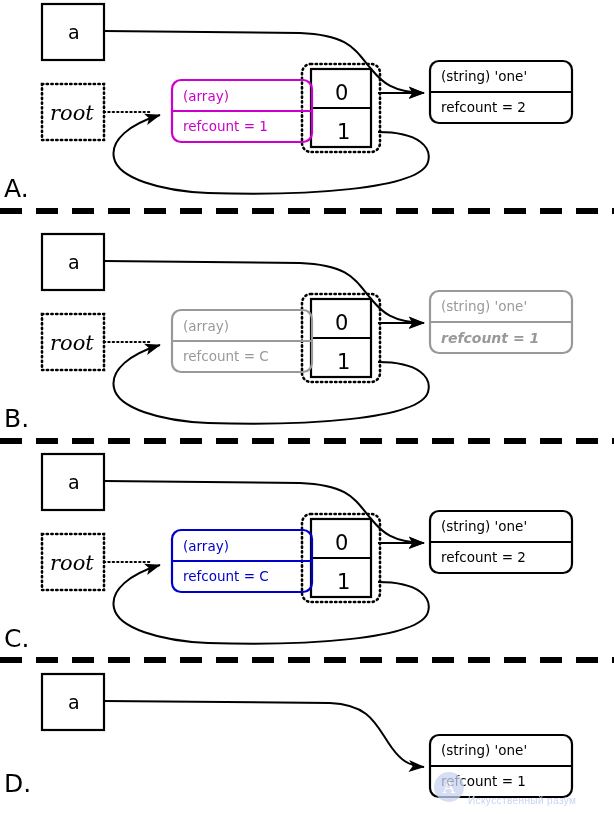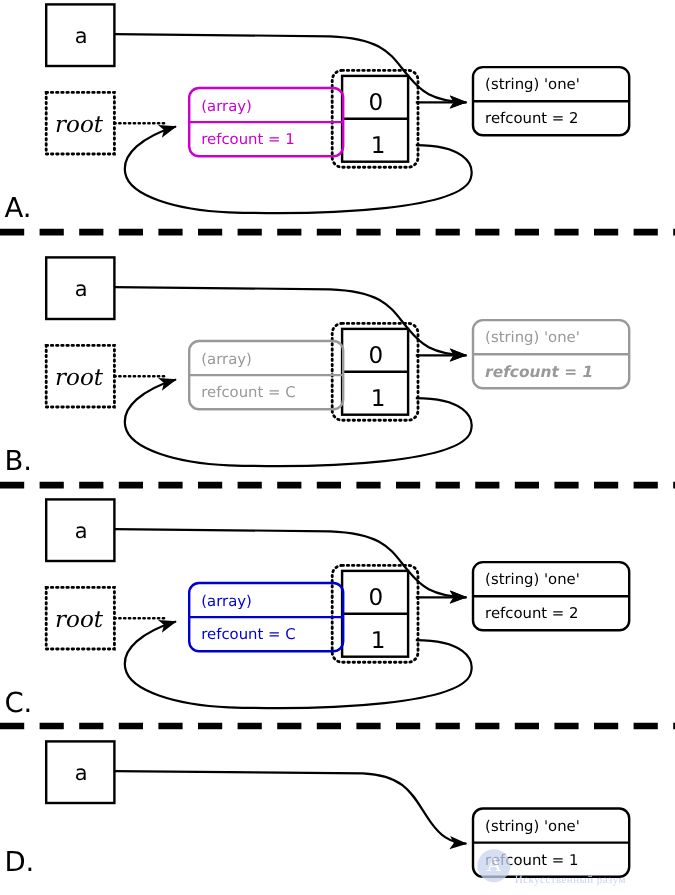--- a/index.html
+++ b/index.html
@@ -131,21 +131,21 @@
     top: 4px;
     font-family: "DejaVu Sans", sans-serif;
     font-size: 24px;
     color: #c9d4ef;
     letter-spacing: 0px;
   }
   #watermark .wm-sub {
     position: absolute;
     left: 34px;
     top: 31px;
-    font-family: Liberation Serif, serif;
+    font-family: Liberation Sans, sans-serif;
     font-size: 10px;
     color: #c9d4ef;
     letter-spacing: 0.4px;
   }
 </style>
 </head>
 <body>
 
 <div id="stage">
 

